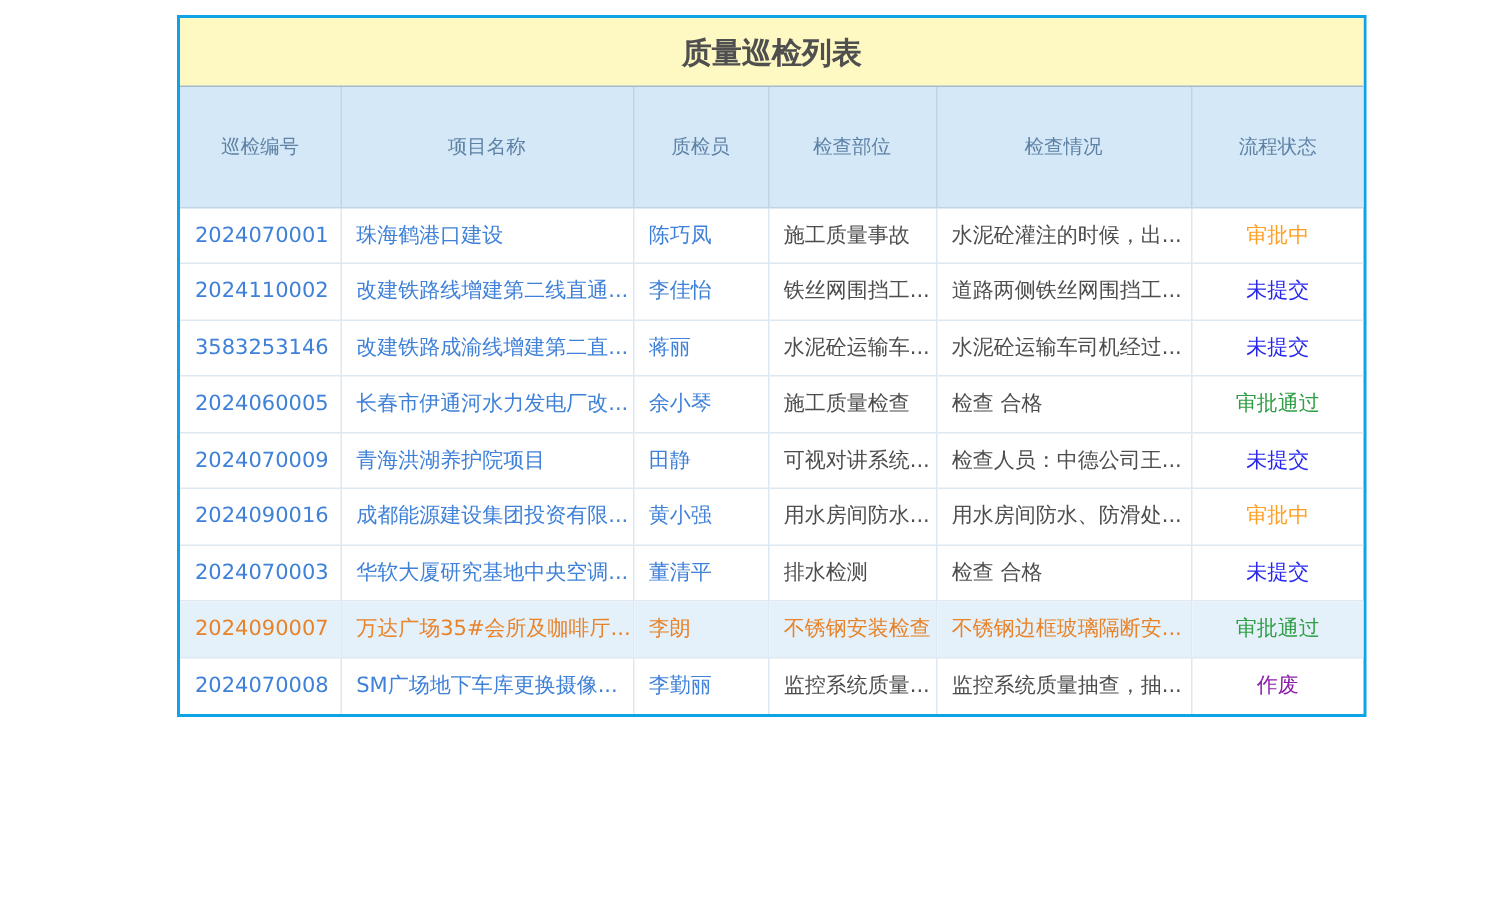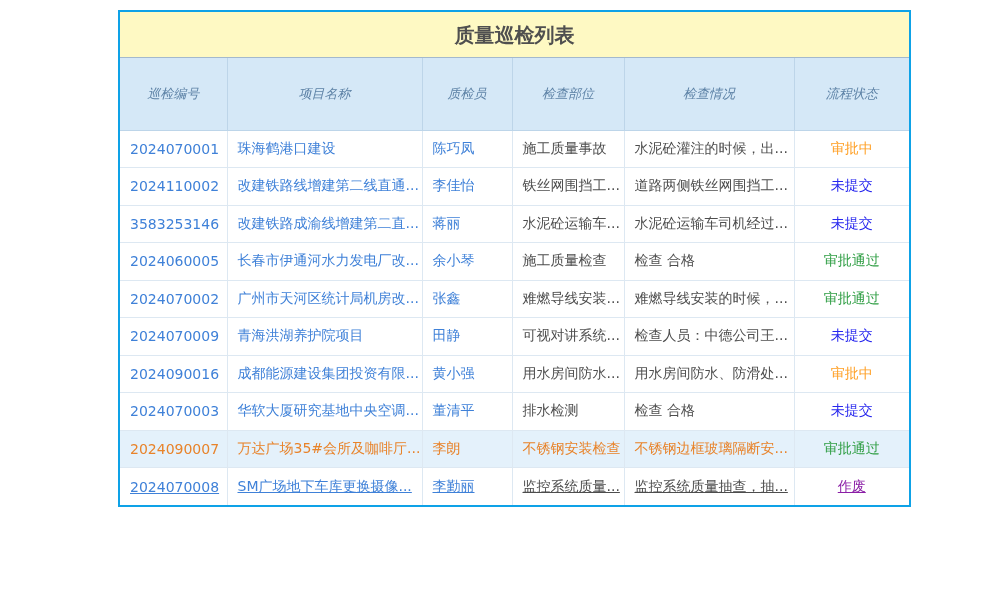--- a/index.html
+++ b/index.html
@@ -37,44 +37,43 @@
     color: #4f4f4f;
     border-bottom: 1px solid var(--title-divider);
     background: #fef9c3;
   }
   table {
     width: 100%;
     border-collapse: collapse;
     table-layout: fixed;
   }
   th {
-    height: 72px;
+    height: 80px;
     background: var(--header-bg);
     color: var(--header-text);
     font-size: 13px;
     font-weight: normal;
     text-align: center;
     border: 1px solid var(--header-cell-border);
     border-top: none;
-    font-style: italic;
   }
   th:first-child { border-left: none; }
   th:last-child  { border-right: none; }
   td {
     height: 37.5px;
     font-size: 14px;
     padding: 0 10px;
     border: 1px solid var(--cell-border);
     white-space: nowrap;
     overflow: hidden;
     background-clip: padding-box;
   }
   td:first-child { border-left: none; }
   td:last-child  { border-right: none; }
-  tbody tr:last-child td { border-bottom: none; text-decoration: underline; }
+  tbody tr:last-child td { border-bottom: none; }
   .c-id        { text-align: center; color: var(--link); }
   .c-name      { text-align: left;   color: var(--link); }
   .c-inspector { color: var(--link); }
   .c-part      { text-align: left;   color: var(--dark); }
   .c-detail    { text-align: left;   color: var(--dark); }
   .c-status    { text-align: center; }
   tr.highlighted    { background: var(--hl-bg); }
   tr.highlighted td { color: var(--hl-text); }
 </style>
 </head>
@@ -128,28 +127,20 @@
   </tr>
         <tr>
     <td class="c-id">2024060005</td>
     <td class="c-name">长春市伊通河水力发电厂改...</td>
     <td class="c-inspector">余小琴</td>
     <td class="c-part">施工质量检查</td>
     <td class="c-detail">检查 合格</td>
     <td class="c-status" style="color: rgb(47, 158, 68);">审批通过</td>
   </tr>
         <tr>
-    <td class="c-id">2024070002</td>
-    <td class="c-name">广州市天河区统计局机房改...</td>
-    <td class="c-inspector">张鑫</td>
-    <td class="c-part">难燃导线安装...</td>
-    <td class="c-detail">难燃导线安装的时候，...</td>
-    <td class="c-status" style="color: rgb(47, 158, 68);">审批通过</td>
-  </tr>
-        <tr>
     <td class="c-id">2024070009</td>
     <td class="c-name">青海洪湖养护院项目</td>
     <td class="c-inspector">田静</td>
     <td class="c-part">可视对讲系统...</td>
     <td class="c-detail">检查人员：中德公司王...</td>
     <td class="c-status" style="color: rgb(39, 39, 238);">未提交</td>
   </tr>
         <tr>
     <td class="c-id">2024090016</td>
     <td class="c-name">成都能源建设集团投资有限...</td>

